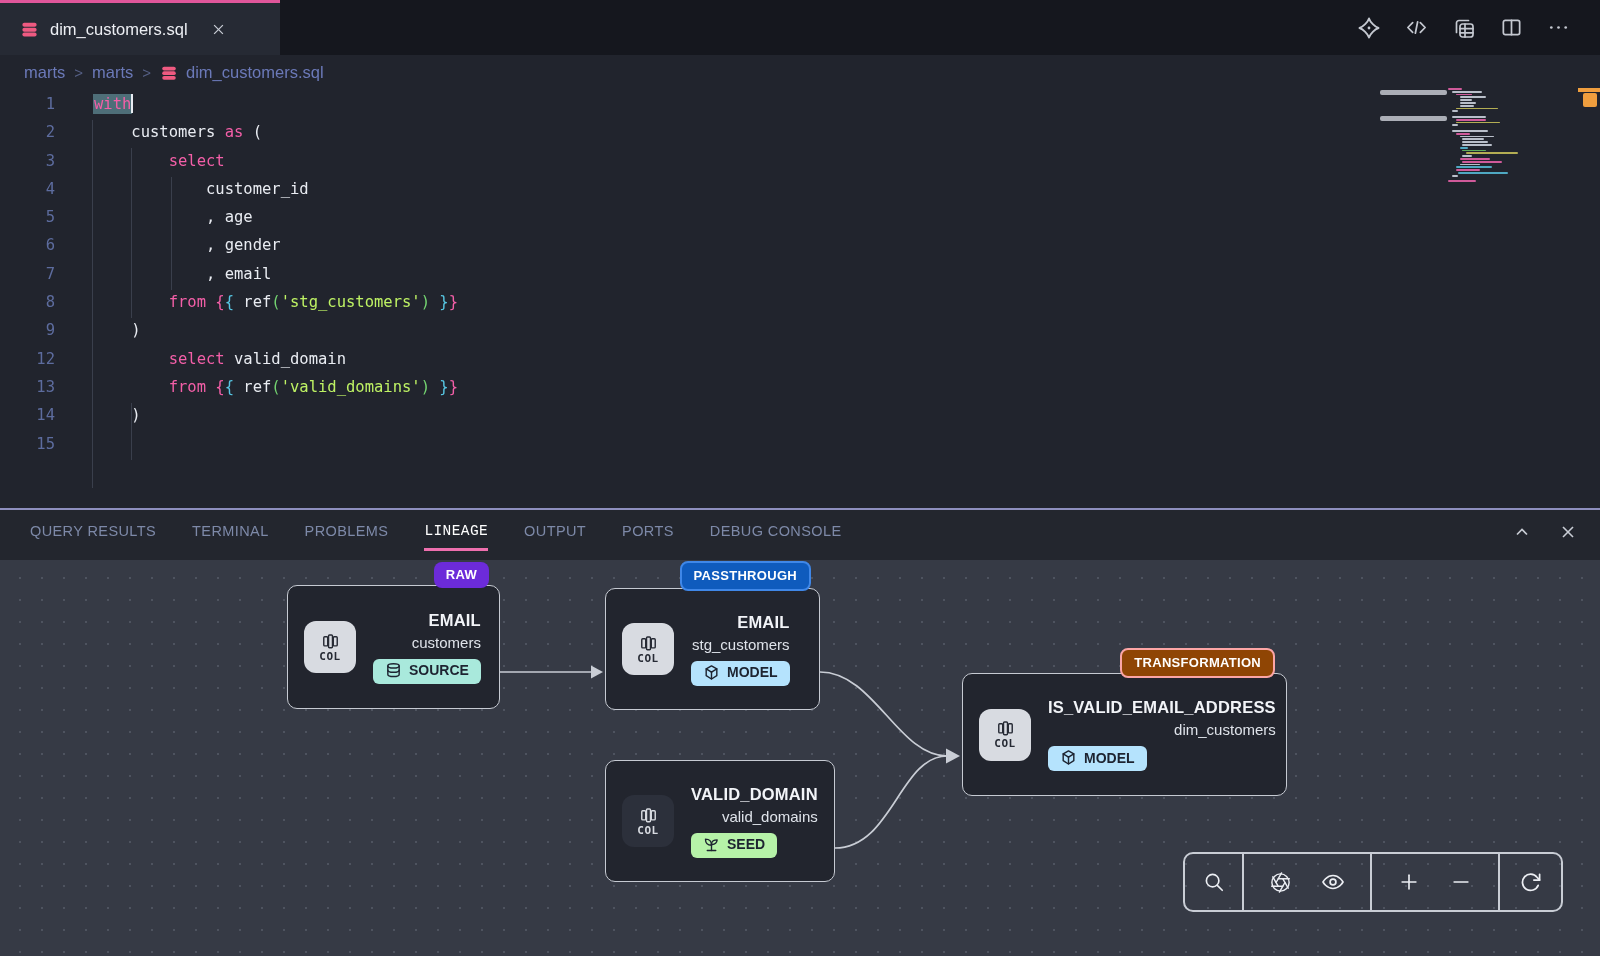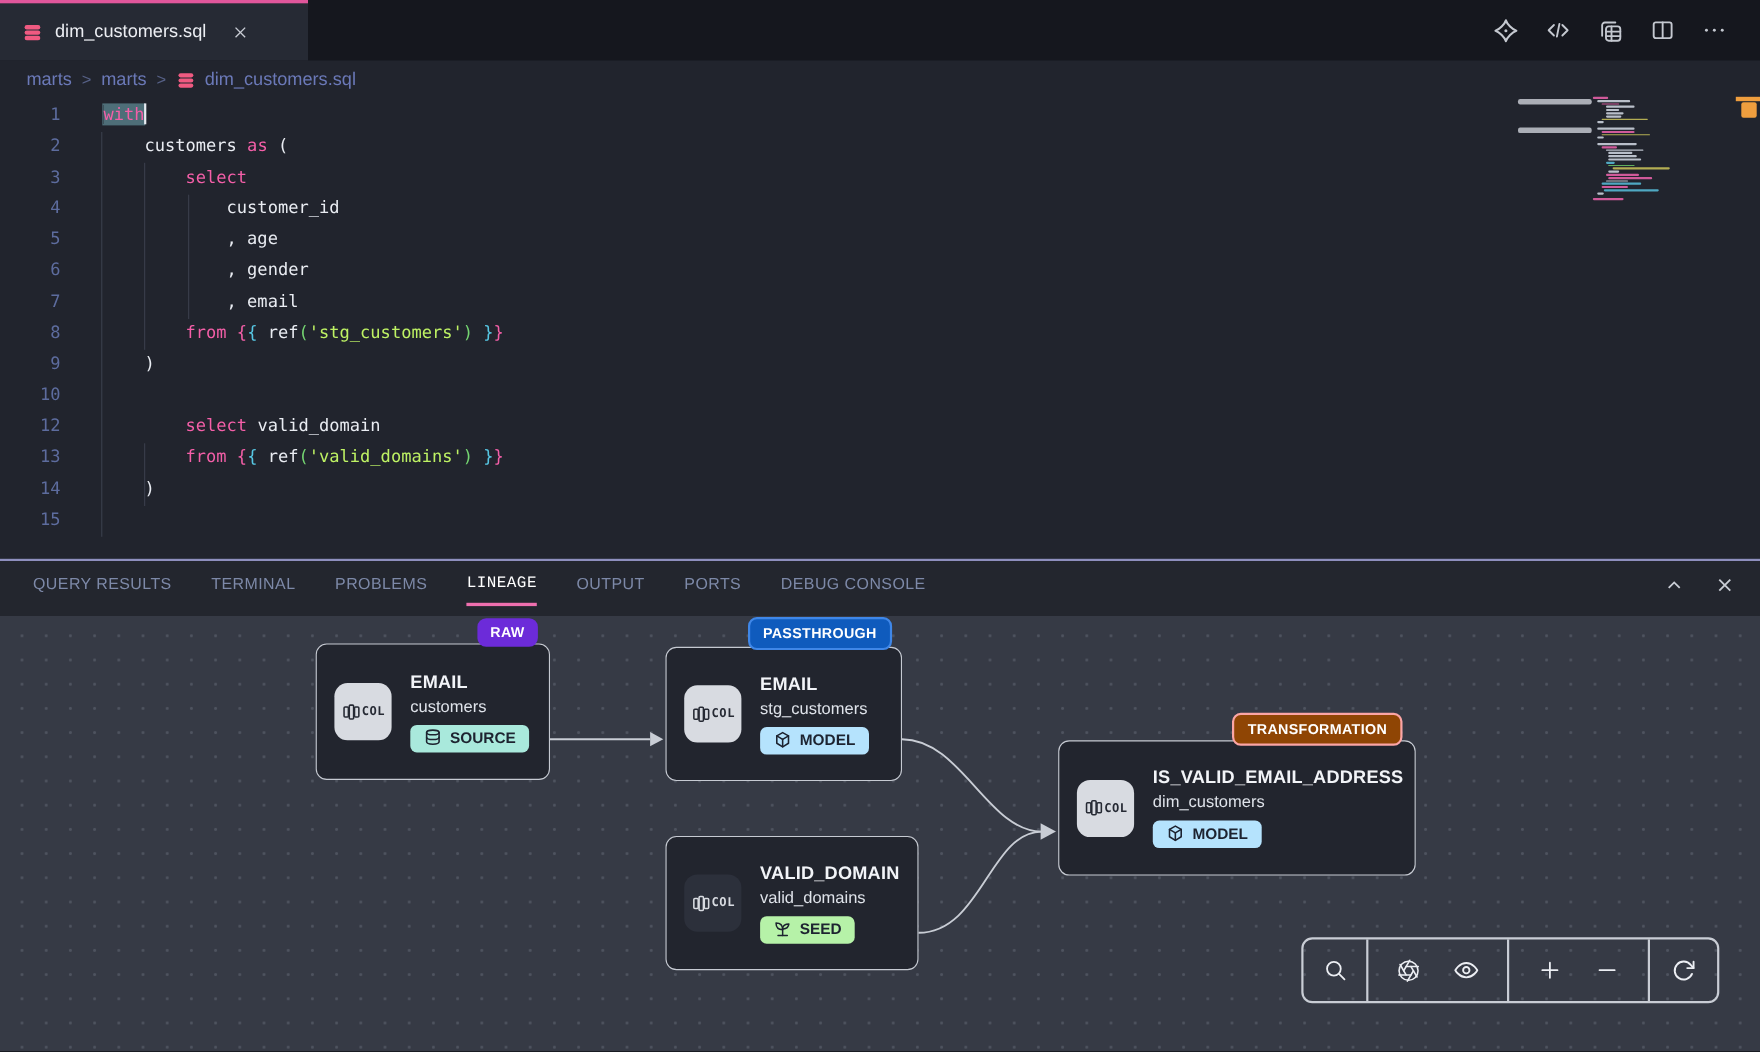--- a/index.html
+++ b/index.html
@@ -47,25 +47,25 @@
   
   .panel-divider { position:absolute; top:508px; left:0; right:0; height:2px; background:#8e8fbe; }
   .panel-header { position:absolute; top:510px; left:0; right:0; height:50px; background:#23262e; display:flex; align-items:flex-start; padding:13px 0 0 30px; gap:36px; }
   .ptab { color:#7d89a8; font-size:14.5px; letter-spacing:.4px; padding-bottom:9px; cursor:pointer; white-space:nowrap; }
   .ptab.active { color:#ffffff; border-bottom:3px solid var(--underline,#ee6fae);font-family:Liberation Mono, monospace; }
   .panel-actions { position:absolute; top:522px; right:22px; display:flex; gap:26px; color:#c9cdd5; }
 
   
   .canvas { position:absolute; top:560px; left:0; right:0; height:396px; background-color:#363a45;
             background-image:radial-gradient(circle, #4e535f 1.1px, transparent 1.5px);
-            background-size:22px 22px; background-position:9px 7px; }
+            background-size:22px 22px; background-position:9px 7px;text-align:right; }
   .edges { position:absolute; left:0; top:0; width:1600px; height:396px; pointer-events:none; }
 
   .node { position:absolute; background:#22252e; border:1.5px solid #c6cad2; border-radius:10px; display:flex; align-items:center; padding:0 14px 0 16px; cursor:pointer; }
-  .chip { width:52px; height:52px; border-radius:12px; display:flex; flex-direction:row; align-items:center; justify-content:center; flex:none; }
+  .chip { width:52px; height:52px; border-radius:12px; display:flex; flex-direction:column; align-items:center; justify-content:center; flex:none; }
   .chip.light { background:#d8dbe1; color:#262a34; }
   .chip.dark  { background:#2c303b; color:#d8dbe1; }
   .col-label { font-family:"DejaVu Sans Mono", monospace; font-size:11px; font-weight:700; letter-spacing:.5px; margin-top:-1px; }
   .node-body { margin-left:17px; display:flex; flex-direction:column; }
   .node-title { color:#f2f4f8; font-size:16.5px; font-weight:600; white-space:nowrap; letter-spacing:.2px; }
   .node-sub { color:#dfe3ea; font-size:15px; margin-top:4px; }
   .type-badge { display:inline-flex; align-items:center; gap:7px; border-radius:6px; padding:3px 12px 5px; color:#1d2330; font-size:14px; font-weight:600; margin-top:8px; width:max-content; cursor:pointer; }
   .type-source { background:var(--source-bg,#a9e9dc); }
   .type-model  { background:var(--model-bg,#b5e3fd); }
   .type-seed   { background:var(--seed-bg,#b6f2a8); }
@@ -190,24 +190,20 @@
           <div class="gutter-num">7</div>
           <div class="code-text"><span class="c-id">            , email</span></div>
         </div>
         <div class="code-line">
           <div class="gutter-num">8</div>
           <div class="code-text"><span class="c-id">        </span><span class="c-kw">from</span><span class="c-id"> </span><span class="c-jo">{</span><span class="c-ji">{</span><span class="c-id"> ref</span><span class="c-pa">(</span><span class="c-str">'stg_customers'</span><span class="c-pa">)</span><span class="c-id"> </span><span class="c-ji">}</span><span class="c-jo">}</span></div>
         </div>
         <div class="code-line">
           <div class="gutter-num">9</div>
           <div class="code-text"><span class="c-id">    )</span></div>
-        </div>
-        <div class="code-line">
-          <div class="gutter-num">10</div>
-          <div class="code-text"></div>
         </div>
         <div class="code-line">
           <div class="gutter-num">12</div>
           <div class="code-text"><span class="c-id">        </span><span class="c-kw">select</span><span class="c-id"> valid_domain</span></div>
         </div>
         <div class="code-line">
           <div class="gutter-num">13</div>
           <div class="code-text"><span class="c-id">        </span><span class="c-kw">from</span><span class="c-id"> </span><span class="c-jo">{</span><span class="c-ji">{</span><span class="c-id"> ref</span><span class="c-pa">(</span><span class="c-str">'valid_domains'</span><span class="c-pa">)</span><span class="c-id"> </span><span class="c-ji">}</span><span class="c-jo">}</span></div>
         </div>
         <div class="code-line">

